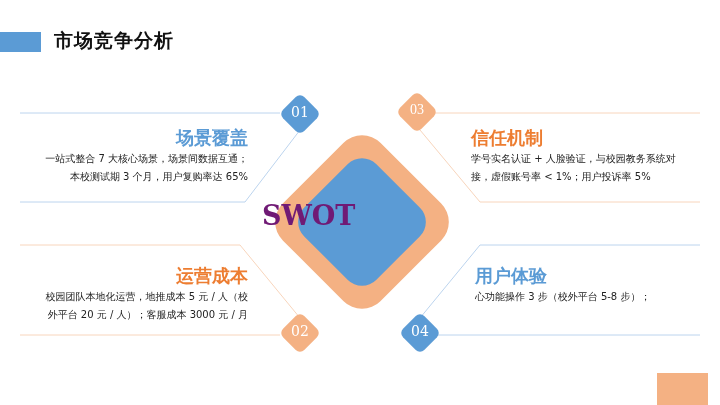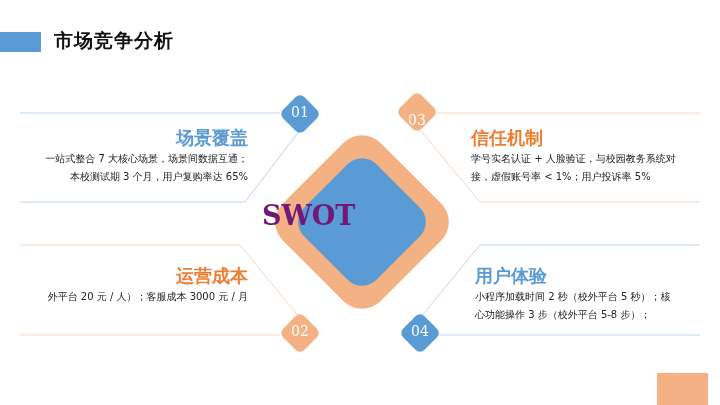--- a/index.html
+++ b/index.html
@@ -42,21 +42,21 @@
 </svg>
 
 <div class="diamond big-o"></div>
 <div class="diamond big-i"></div>
 <div class="swot">SWOT</div>
 
 <div class="badge blue" style="left:285px;top:99px;"></div>
 <div class="badge-num" style="left:278px;top:104px;">01</div>
 
 <div class="badge orange" style="left:402px;top:97px;"></div>
-<div class="badge-num" style="left:395px;top:112px;">03</div>
+<div class="badge-num" style="left:395px;top:102px;font-family:Liberation Serif, serif;">03</div>
 
 <div class="badge orange" style="left:285px;top:318px;"></div>
 <div class="badge-num" style="left:278px;top:323px;">02</div>
 
 <div class="badge blue" style="left:405px;top:318px;"></div>
 <div class="badge-num" style="left:398px;top:323px;">04</div>
 
 <div class="sec-title t-blue right" style="left:100px;top:126px;width:148px;">场景覆盖</div>
 <div class="sec-body right" style="left:20px;top:150px;width:228px;">
   <div>一站式整合 7 大核心场景，场景间数据互通；</div>
@@ -64,22 +64,22 @@
 </div>
 
 <div class="sec-title t-orange" style="left:471px;top:126px;font-family:Liberation Serif, serif;">信任机制</div>
 <div class="sec-body" style="left:471px;top:150px;width:230px;">
   <div>学号实名认证 + 人脸验证，与校园教务系统对</div>
   <div>接，虚假账号率 &lt; 1%；用户投诉率 5%</div>
 </div>
 
 <div class="sec-title t-orange right" style="left:100px;top:264px;width:148px;">运营成本</div>
 <div class="sec-body right" style="left:20px;top:288px;width:228px;">
+  <div>校园团队本地化运营，地推成本 5 元 / 人（校</div>
   <div>外平台 20 元 / 人）；客服成本 3000 元 / 月</div>
 </div>
 
 <div class="sec-title t-blue" style="left:475px;top:264px;">用户体验</div>
 <div class="sec-body" style="left:475px;top:288px;width:230px;">
-  <div>小程序加载时间 2 秒（校外平台 5 秒）；核</div>
   <div>心功能操作 3 步（校外平台 5-8 步）；</div>
 </div>
 
 <div class="corner"></div>
 
 </body></html>

